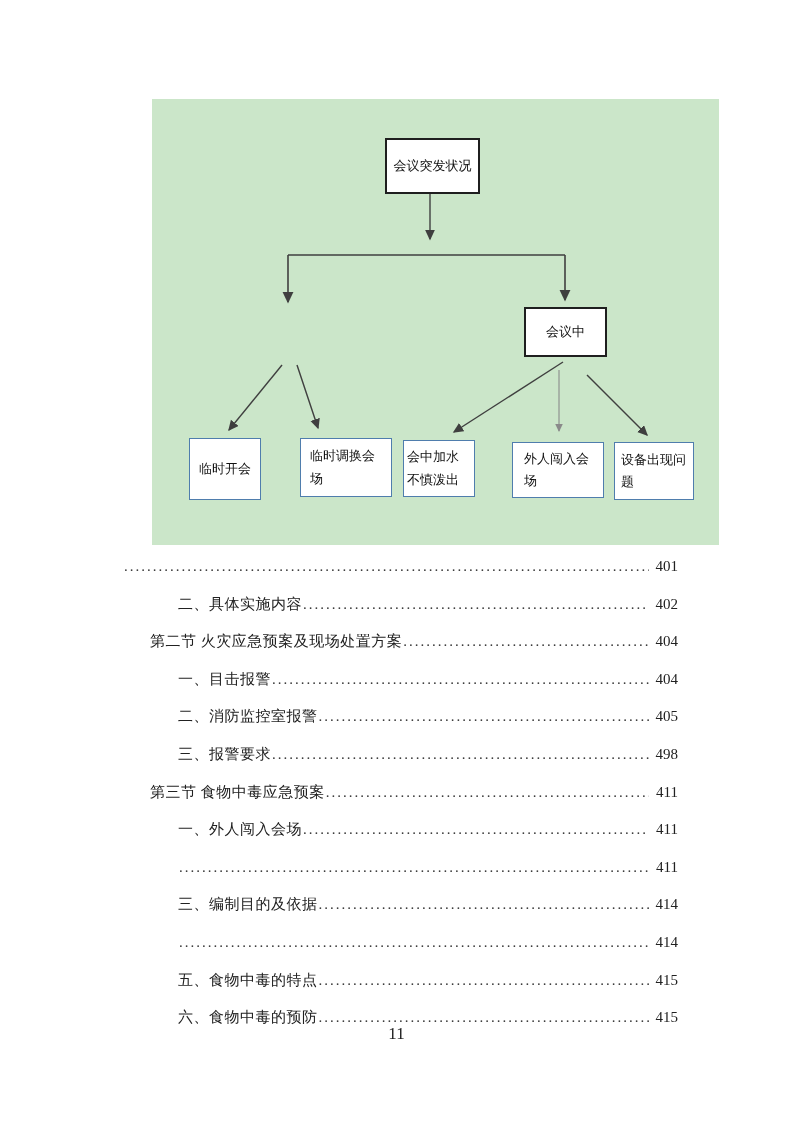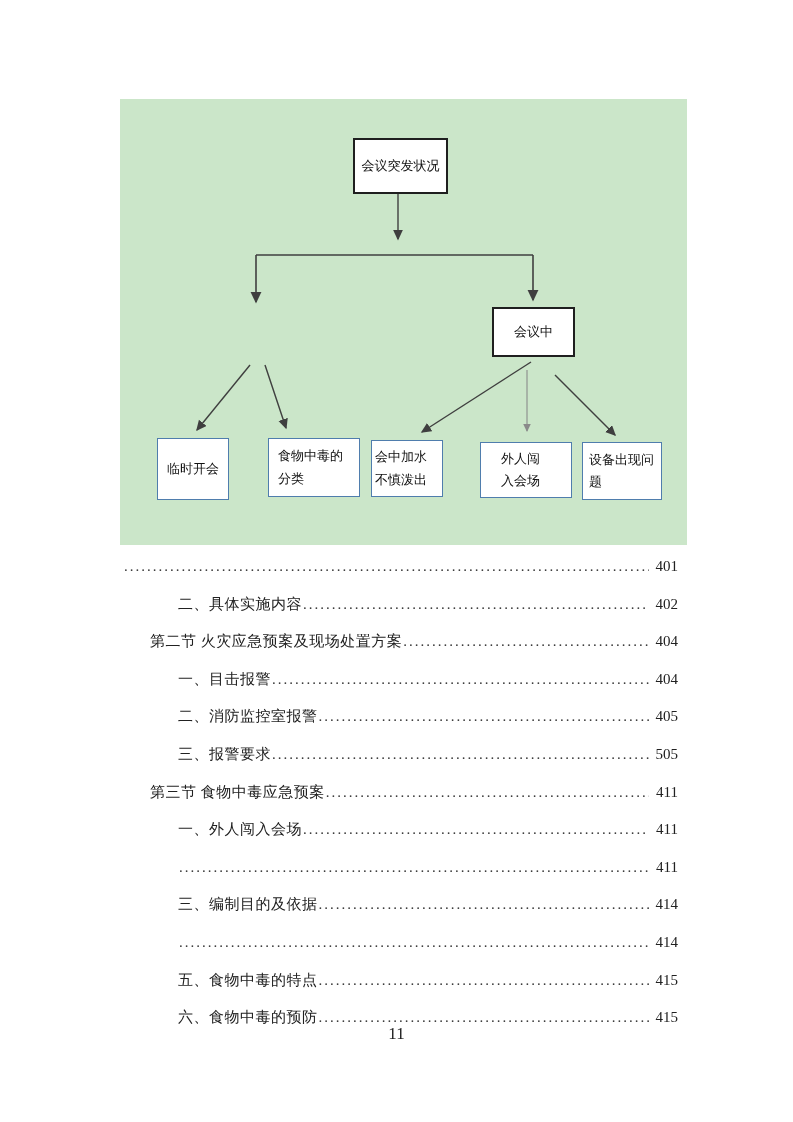--- a/index.html
+++ b/index.html
@@ -79,21 +79,21 @@
     text-align: center;
     font-size: 17px;
     color: #222222;
   }
 </style>
 </head>
 <body>
 
 <div class="page">
 
-  <section class="diagram" id="diagram" style="background: rgb(203, 230, 201);">
+  <section class="diagram" id="diagram" style="background: rgb(203, 230, 201); margin-left: 32px;">
     <svg width="567" height="446" viewBox="0 0 567 446">
       <defs>
         <marker id="arw" markerWidth="9" markerHeight="8" refX="6.5" refY="3.5" orient="auto">
           <path d="M0,0 L7.5,3.5 L0,7 z" fill="#3f3f3f"></path>
         </marker>
         <marker id="arwg" markerWidth="9" markerHeight="8" refX="6.5" refY="3.5" orient="auto">
           <path d="M0,0 L7.5,3.5 L0,7 z" fill="#8a8a8a"></path>
         </marker>
       </defs>
 
@@ -112,25 +112,25 @@
       <line x1="435" y1="276" x2="495" y2="336" stroke="#3f3f3f" stroke-width="1.4" marker-end="url(#arw)"></line>
     </svg>
 
     <div class="node top" style="left:233px; top:39px;  width:95px; height:56px;">会议突发状况</div>
 
 
     <div class="node leaf" style="left:37px;  top:339px; width:72px; height:62px; padding:0 3px;">临时开会</div>
 
     <div class="node top" style="left:372px; top:208px; width:83px; height:50px;">会议中</div>
 
-    <div class="node leaf" style="left:148px; top:339px; width:92px; height:59px; padding:0 9px;">食物中毒的分类</div>
+    <div class="node leaf" style="left:148px; top:339px; width:92px; height:59px; padding:0 9px;">临时调换会场</div>
 
     <div class="node leaf" style="left:251px; top:341px; width:72px; height:57px; padding:0 3px;">会中加水不慎泼出</div>
 
-    <div class="node leaf" style="left:360px; top:343px; width:92px; height:56px; padding:0 20px;">外人闯入会场</div>
+    <div class="node leaf" style="left:360px; top:343px; width:92px; height:56px; padding:0 11px;">外人闯入会场</div>
 
     <div class="node leaf" style="left:462px; top:343px; width:80px; height:58px; padding:0 6px;">设备出现问题</div>
   </section>
 
   <section class="toc" id="toc">
       <div class="toc-row lv0">
         <span class="label"></span>
         <span class="dots">............................................................................................................................................................................................................................</span>
         <span class="pagenum">401</span>
       </div>
@@ -150,21 +150,21 @@
         <span class="pagenum">404</span>
       </div>
       <div class="toc-row lv2">
         <span class="label">二、消防监控室报警</span>
         <span class="dots">............................................................................................................................................................................................................................</span>
         <span class="pagenum">405</span>
       </div>
       <div class="toc-row lv2">
         <span class="label">三、报警要求</span>
         <span class="dots">............................................................................................................................................................................................................................</span>
-        <span class="pagenum">505</span>
+        <span class="pagenum">498</span>
       </div>
       <div class="toc-row lv1">
         <span class="label">第三节 食物中毒应急预案</span>
         <span class="dots">............................................................................................................................................................................................................................</span>
         <span class="pagenum">411</span>
       </div>
       <div class="toc-row lv2">
         <span class="label">一、外人闯入会场</span>
         <span class="dots">............................................................................................................................................................................................................................</span>
         <span class="pagenum">411</span>

